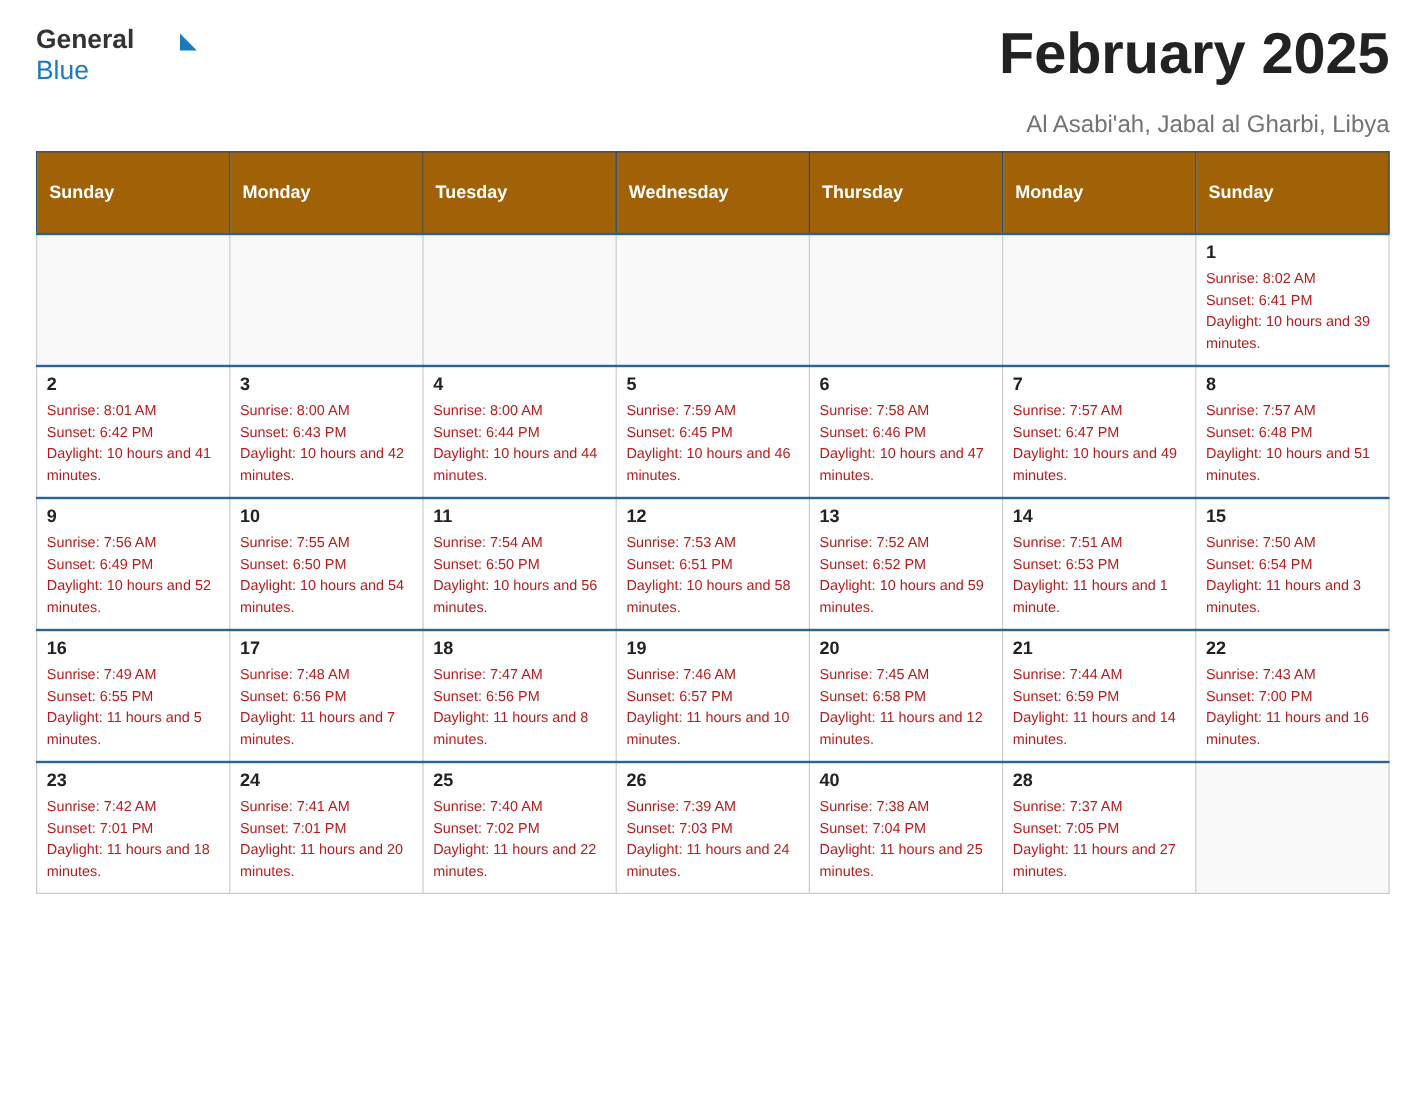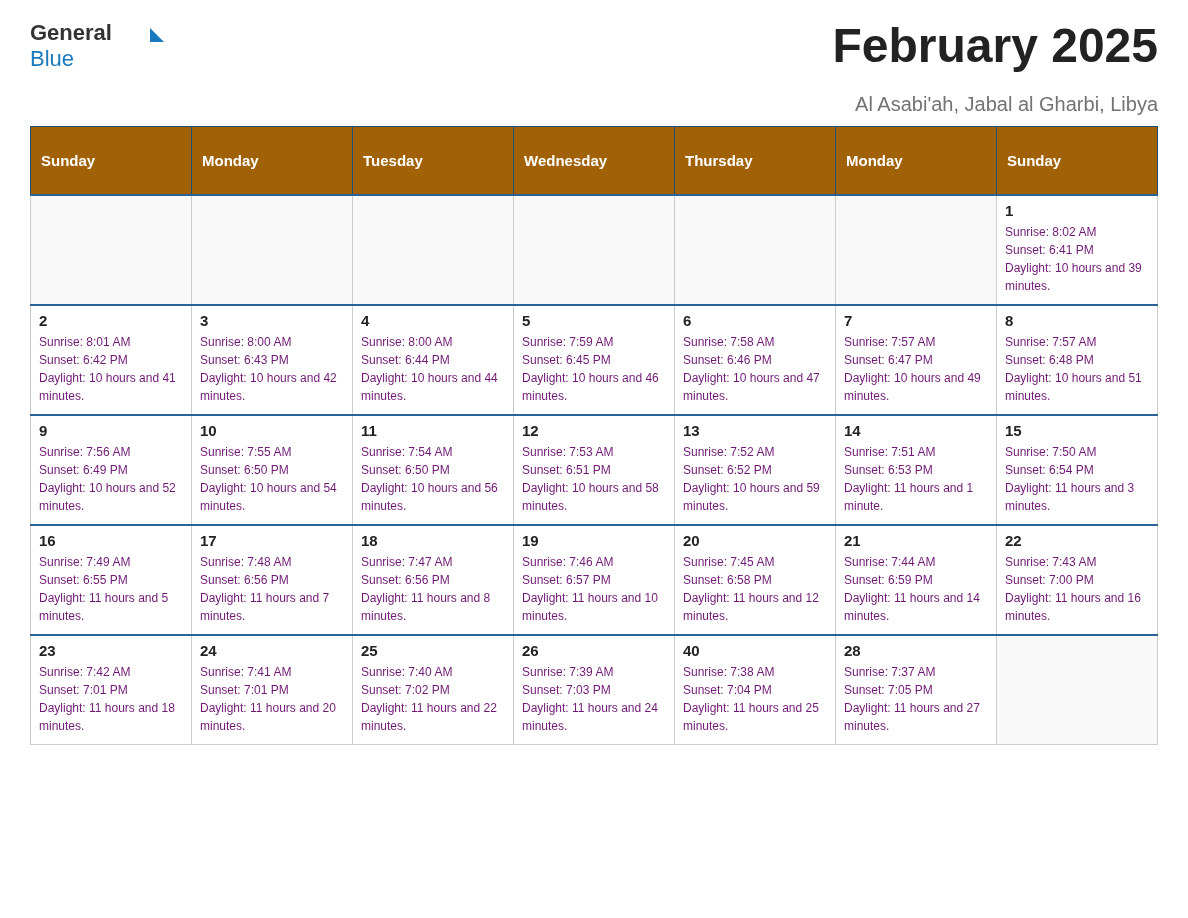--- a/index.html
+++ b/index.html
@@ -88,21 +88,21 @@
     .day-number {
       font-size: 15px;
       font-weight: bold;
       color: #222;
       margin-bottom: 4px;
       display: block;
     }
     .day-info {
       font-size: 12px;
       line-height: 1.5;
-      color: #701a75;
+      color: #b91c1c;
     }
     .empty-cell {
       background: #f9f9f9;
     }
     td {
       height: 110px;
     }
   </style>
 </head>
 <body>

